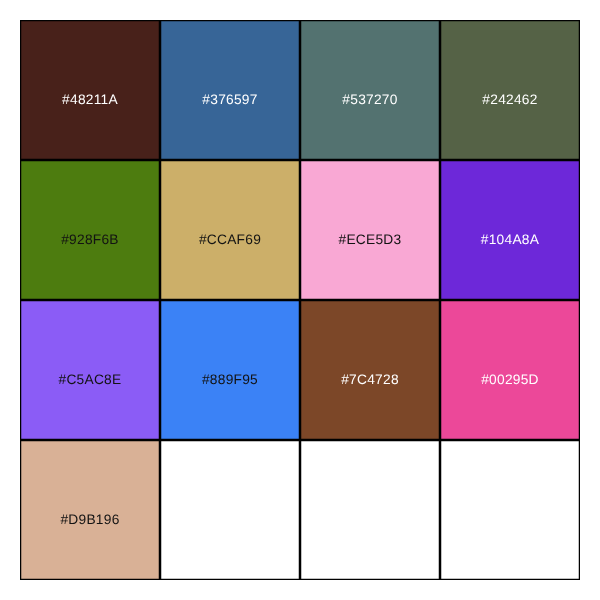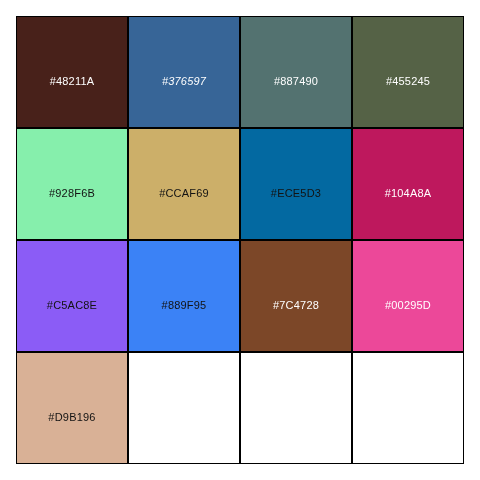--- a/index.html
+++ b/index.html
@@ -58,39 +58,39 @@
   .label-light { color: #ffffff; }
   .label-dark  { color: #131313; }
 </style>
 </head>
 <body>
 
 <div id="palette-grid">
     <div class="swatch" style="background: rgb(72, 33, 26);">
       <span class="swatch-label label-light">#48211A</span>
     </div>
-    <div class="swatch" style="background: rgb(55, 101, 151); font-style: italic;">
+    <div class="swatch" style="background: rgb(55, 101, 151);">
       <span class="swatch-label label-light">#376597</span>
     </div>
     <div class="swatch" style="background: rgb(83, 114, 112);">
-      <span class="swatch-label label-light">#887490</span>
+      <span class="swatch-label label-light">#537270</span>
     </div>
     <div class="swatch" style="background: rgb(85, 98, 70);">
-      <span class="swatch-label label-light">#455245</span>
+      <span class="swatch-label label-light">#242462</span>
     </div>
-    <div class="swatch" style="background: #86efac;">
+    <div class="swatch" style="background: #4d7c0f;">
       <span class="swatch-label label-dark">#928F6B</span>
     </div>
     <div class="swatch" style="background: rgb(204, 175, 105); padding-left: 41px;">
       <span class="swatch-label label-dark">#CCAF69</span>
     </div>
-    <div class="swatch" style="background: #0369a1;">
+    <div class="swatch" style="background: #f9a8d4;">
       <span class="swatch-label label-dark">#ECE5D3</span>
     </div>
-    <div class="swatch" style="background: #be185d;">
+    <div class="swatch" style="background: #6d28d9;">
       <span class="swatch-label label-light">#104A8A</span>
     </div>
     <div class="swatch" style="background: #8b5cf6;">
       <span class="swatch-label label-dark">#C5AC8E</span>
     </div>
     <div class="swatch" style="background: #3b82f6;">
       <span class="swatch-label label-dark">#889F95</span>
     </div>
     <div class="swatch" style="background: rgb(124, 71, 40);">
       <span class="swatch-label label-light">#7C4728</span>

